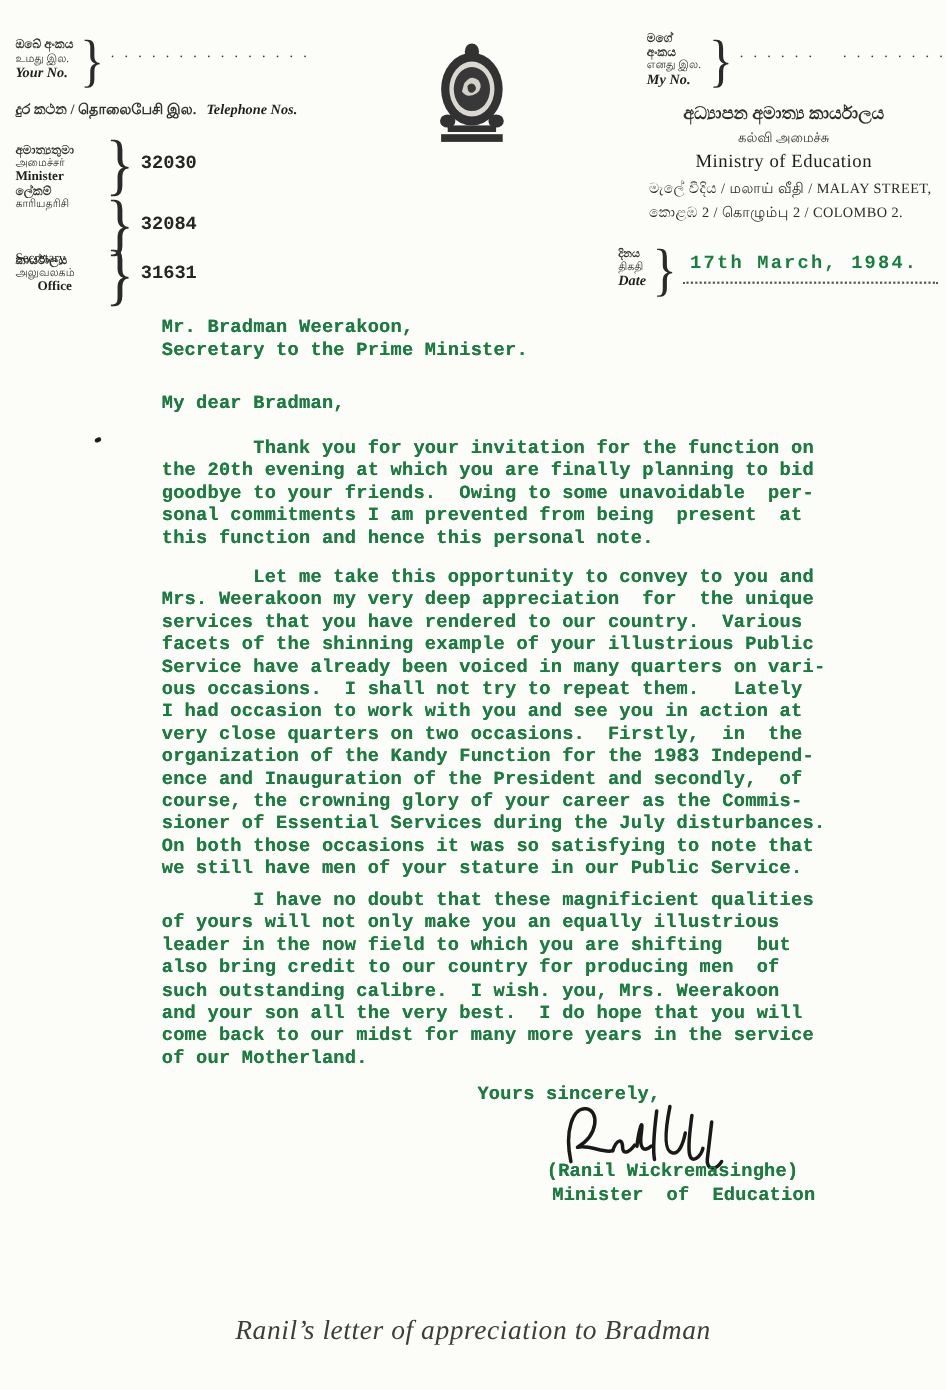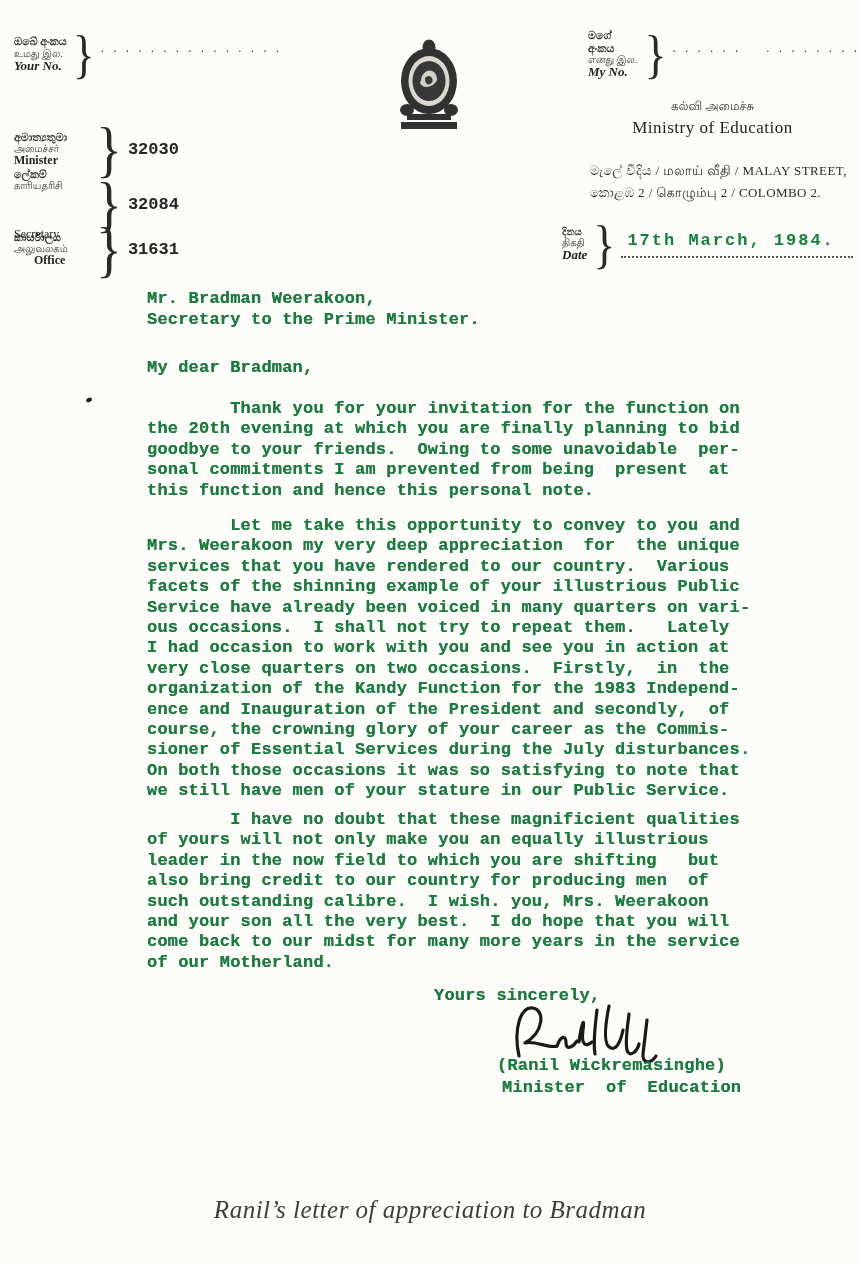--- a/index.html
+++ b/index.html
@@ -41,20 +41,24 @@
   <div class="abs hdr-row" style="left:14px;top:28px;">
     <div class="label-lines">
       <span class="lab-s script">ඔබේ අංකය</span>
       <span class="lab-t script">உமது இல.</span>
       <span class="lab-e">Your No.</span>
     </div>
     <span class="brace brace-md">}</span>
     <span class="dots" style="margin-top:-14px;">. . . . . . . . . . . . . . .</span>
   </div>
 
+  <div class="abs" style="left:14px;top:92px;font-size:13px;">
+    <span class="script" style="font-weight:bold;">දුර කථන / தொலைபேசி இல.</span>
+    <span style="font-style:italic;font-weight:bold;margin-left:6px;">Telephone Nos.</span>
+  </div>
 
   <div class="abs hdr-row" style="left:14px;top:118px;">
     <div class="label-lines" style="width:76px;">
       <span class="lab-s script">අමාත්‍යතුමා</span>
       <span class="lab-t script">அமைச்சர்</span>
       <span style="font-size:12px;font-weight:bold;">Minister</span>
     </div>
     <span class="brace brace-lg">}</span>
     <span class="phone-num">32030</span>
   </div>
@@ -98,20 +102,21 @@
     <div class="label-lines">
       <span class="lab-s script">මගේ අංකය</span>
       <span class="lab-t script">எனது இல.</span>
       <span class="lab-e">My No.</span>
     </div>
     <span class="brace brace-md">}</span>
     <span class="dots" style="margin-top:-14px;">. . . . . .    . . . . . . . .</span>
   </div>
 
   <div class="abs" style="left:575px;top:94px;width:275px;">
+    <div class="ministry-si script">අධ්‍යාපන අමාත්‍ය කාර්යාලය</div>
     <div class="ministry-ta script" style="margin-top:5px;">கல்வி அமைச்சு</div>
     <div class="ministry-en" style="margin-top:4px;">Ministry of Education</div>
   </div>
 
   <div class="abs addr" style="left:590px;top:163px;">මැලේ වීදිය / மலாய் வீதி / MALAY STREET,</div>
   <div class="abs addr" style="left:590px;top:185px;">කොළඹ 2 / கொழும்பு 2 / COLOMBO 2.</div>
 
   <div class="abs hdr-row" style="left:562px;top:218px;">
     <div class="label-lines">
       <span class="lab-s script" style="font-size:10px;">දිනය</span>

